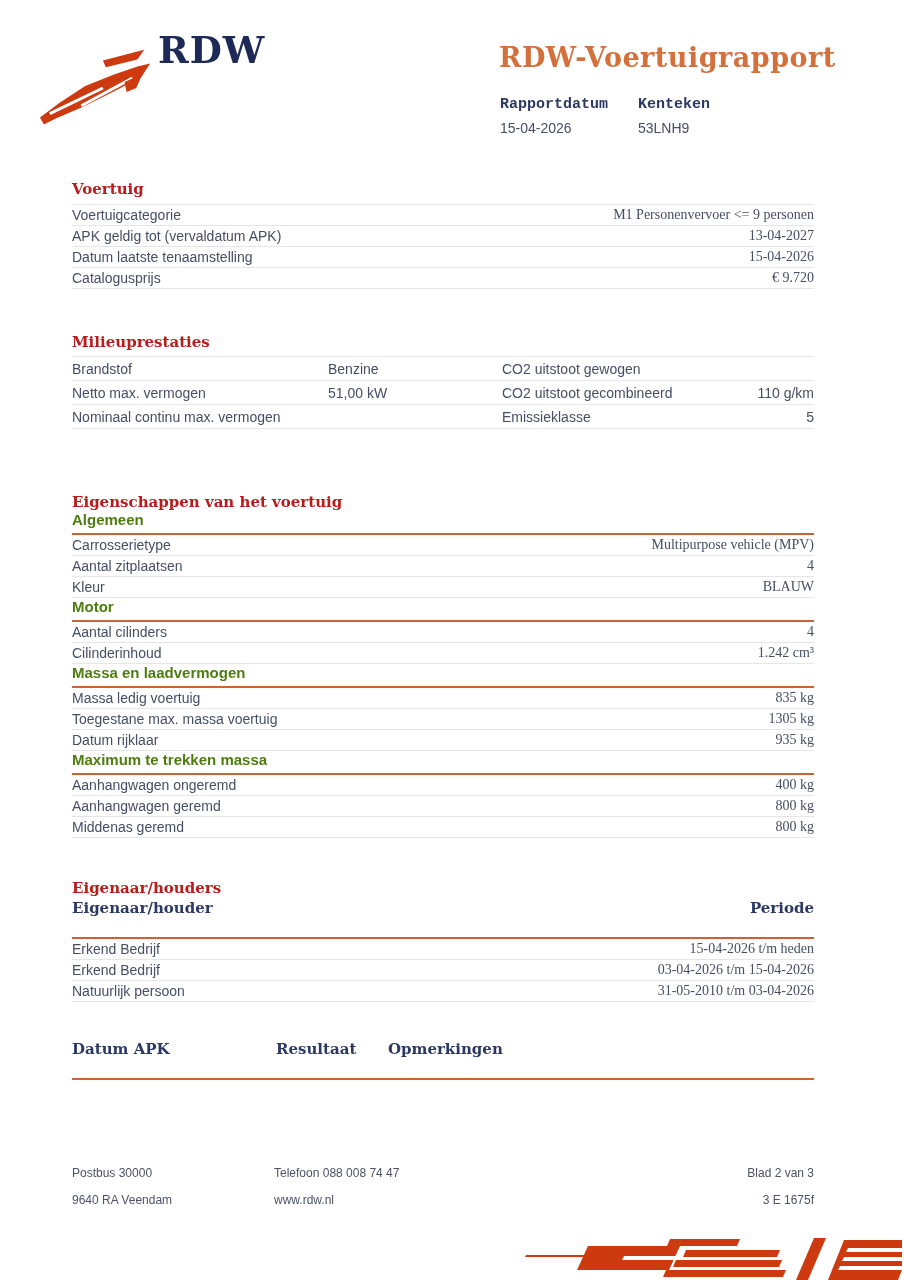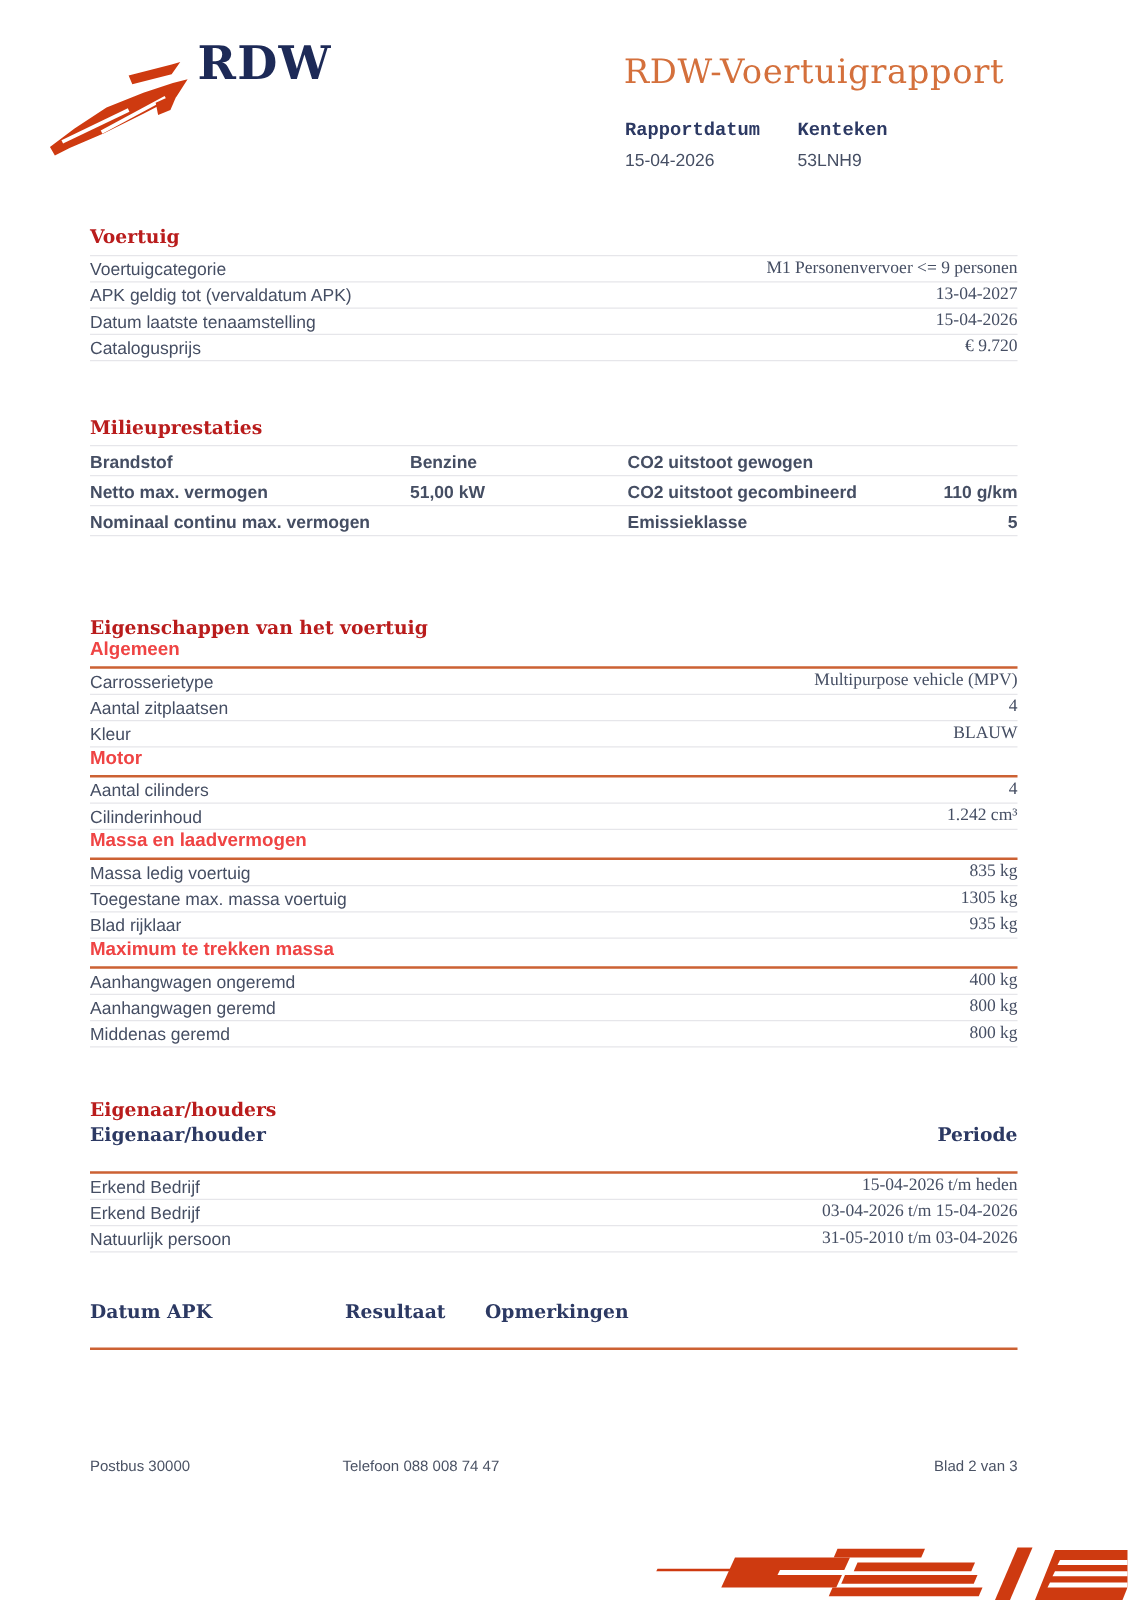--- a/index.html
+++ b/index.html
@@ -9,37 +9,37 @@
   }
   
   .logo-feather{position:absolute;left:38px;top:48px;}
   .logo-text{
     position:absolute;left:158px;top:28px;
     font-family:"DejaVu Serif",serif;font-weight:bold;font-size:37px;
     color:#1d2a57;letter-spacing:1px;
   }
   .report-title{
     position:absolute;left:499px;top:42px;
-    font-family:"DejaVu Serif",serif;font-weight:normal;font-size:27px;
+    font-family:"DejaVu Serif",serif;font-weight:bold;font-size:27px;
     color:#d4703c;letter-spacing:0.5px;white-space:nowrap;
   }
   .report-meta{position:absolute;left:500px;top:96px;display:flex;}
   .meta-col{width:138px;}
   .meta-label{
     font-family:Liberation Mono, monospace;font-weight:bold;font-size:15px;color:#2c3963;
   }
   .meta-value{font-size:14px;color:#454e63;margin-top:7px;}
   
   .content{position:absolute;left:72px;top:0;width:742px;}
   h2.sec-heading{
     margin:0;font-family:"DejaVu Serif",serif;font-weight:bold;font-size:15px;
     color:#b91c1c;line-height:18px;
   }
   h3.sub-heading{
-    margin:0;font-size:15px;font-weight:bold;color:#ef4444;line-height:18px;
+    margin:0;font-size:15px;font-weight:bold;color:#4d7c0f;line-height:18px;
     padding-bottom:4px;border-bottom:2px solid #cc6133;
   }
   .rows{border-top:1px solid #e6e6ea;}
   .rows.no-top{border-top:none;}
   .row{
     display:flex;justify-content:space-between;align-items:center;
     height:20px;border-bottom:1px solid #e6e6ea;
     font-size:14px;color:#454e63;
   }
   .row .label{text-align:left;}
@@ -48,21 +48,21 @@
   .mrow{
     display:grid;grid-template-columns:256px 174px 215px 1fr;
     height:23px;align-items:center;border-bottom:1px solid #e6e6ea;
     font-size:14px;color:#454e63;
   }
   .mrow .v-right{text-align:right;}
   
   .sec-voertuig{margin-top:180px;}
   .sec-voertuig .rows{margin-top:6px;}
   .sec-milieu{margin-top:44px;}
-  .sec-milieu .rows{margin-top:5px;border-top:1px solid #e6e6ea;font-weight:bold;}
+  .sec-milieu .rows{margin-top:5px;border-top:1px solid #e6e6ea;}
   .sec-eigenschappen{margin-top:64px;}
   .sub-algemeen{margin-top:6px;}
   .sub-motor{margin-top:26px;}
   .sub-massa{margin-top:22px;}
   .sub-trekken{margin-top:20px;}
   .sec-eigenaar{margin-top:41px;}
   .sec-apk{margin-top:38px;}
   
   .owner-head,.apk-head{
     display:flex;margin-top:2px;padding-bottom:20px;border-bottom:2px solid #cc6133;
@@ -190,21 +190,21 @@
       <div class="rows no-top">
         <div class="row">
           <span class="label">Massa ledig voertuig</span>
           <span class="value">835 kg</span>
         </div>
         <div class="row">
           <span class="label">Toegestane max. massa voertuig</span>
           <span class="value">1305 kg</span>
         </div>
         <div class="row">
-          <span class="label">Blad rijklaar</span>
+          <span class="label">Datum rijklaar</span>
           <span class="value">935 kg</span>
         </div>
       </div>
 
       <h3 class="sub-heading sub-trekken">Maximum te trekken massa</h3>
       <div class="rows no-top">
         <div class="row">
           <span class="label">Aanhangwagen ongeremd</span>
           <span class="value">400 kg</span>
         </div>
@@ -248,20 +248,25 @@
         <span class="col-remarks">Opmerkingen</span>
       </div>
     </section>
   </div>
 
   <div class="footer">
     <div class="footer-row">
       <span>Postbus 30000</span>
       <span>Telefoon 088 008 74 47</span>
       <span class="f-right">Blad 2 van 3</span>
+    </div>
+    <div class="footer-row">
+      <span>9640 RA Veendam</span>
+      <span>www.rdw.nl</span>
+      <span class="f-right">3 E 1675f</span>
     </div>
   </div>
 
   <svg class="speed-graphic" width="390" height="48" viewBox="0 0 390 48" aria-hidden="true">
     <g fill="#ce3a10">
 
       <polygon points="12,23 98,23 97,25 11,25"></polygon>
 
       <polygon points="74,14 166,14 155,38 63,38"></polygon>
       <polygon points="110,24 168,24 166,28 108,28" fill="#ffffff"></polygon>

